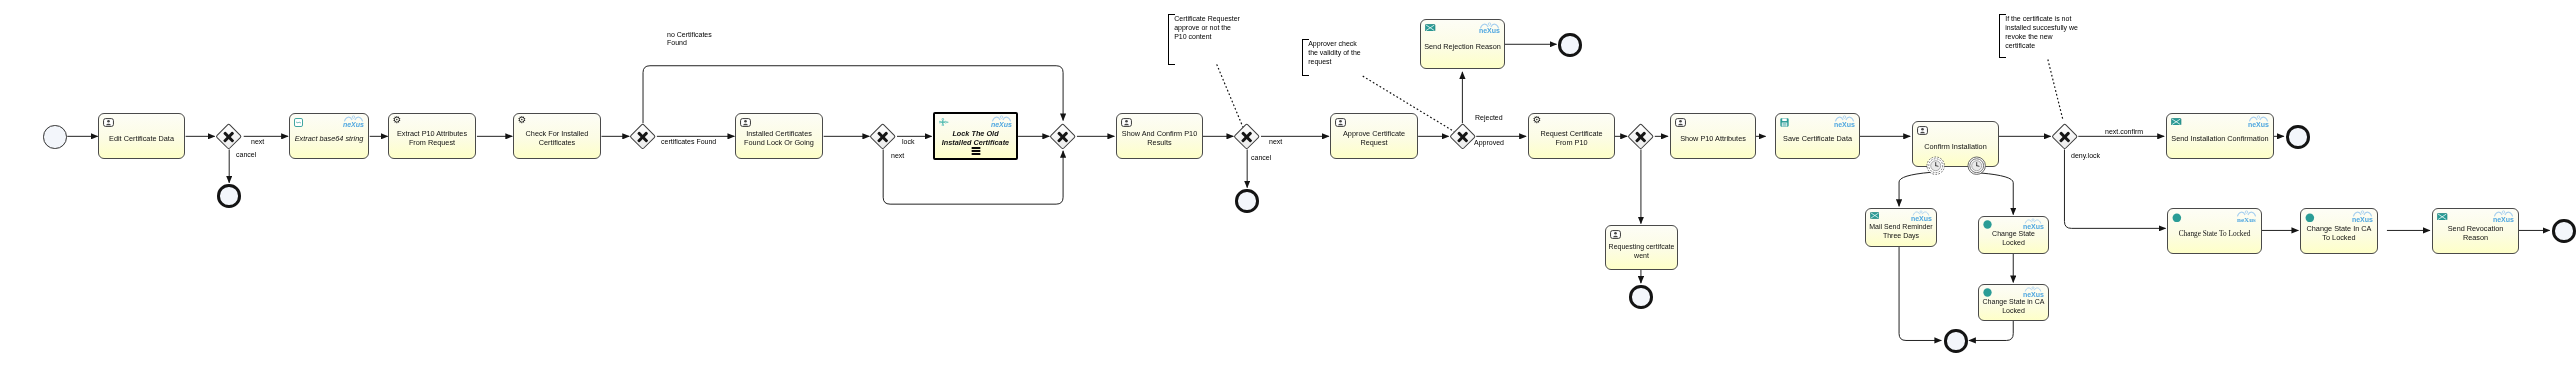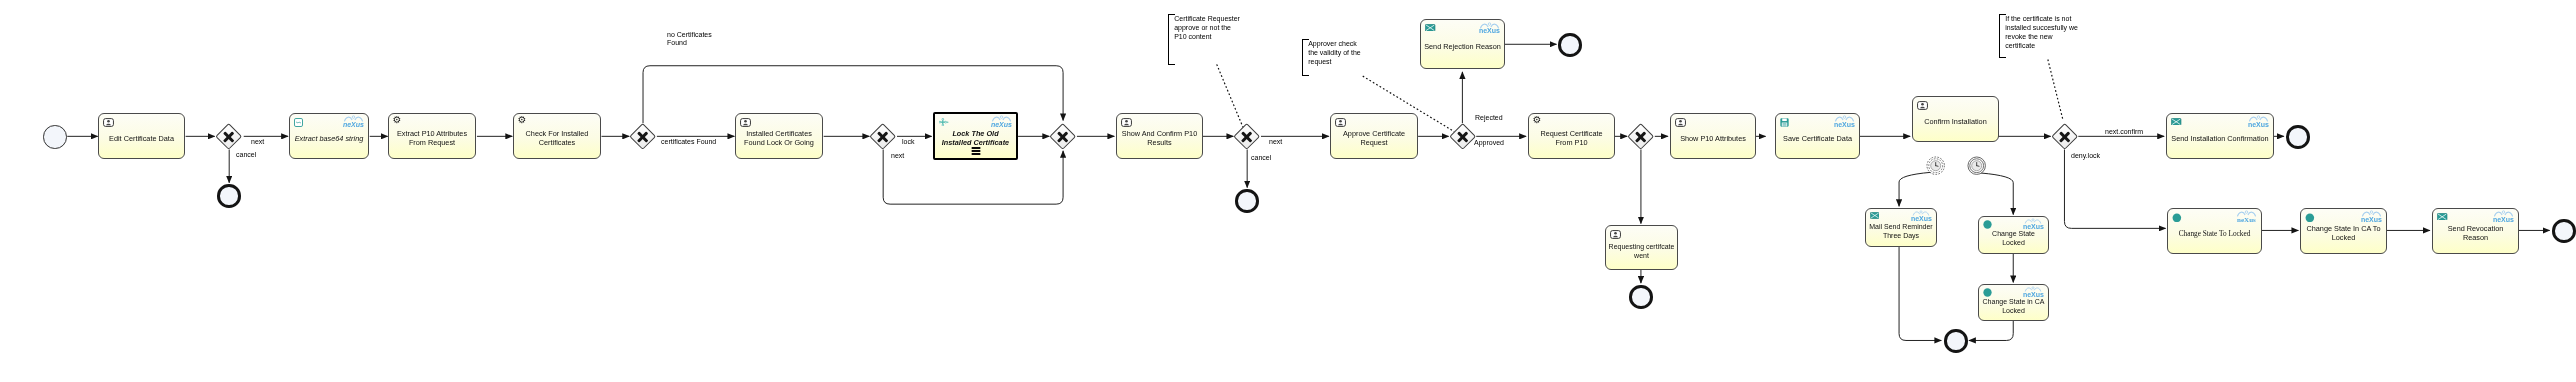--- a/index.html
+++ b/index.html
@@ -249,21 +249,21 @@
         <svg width="21" height="7" viewBox="0 0 30 10">
           <path d="M2,9 C4,2 10,1 13,7" fill="none" stroke="#a6cfef" stroke-width="1.5"></path>
           <path d="M28,9 C26,2 20,1 17,7" fill="none" stroke="#a6cfef" stroke-width="1.5"></path>
           <circle cx="15" cy="3" r="1.8" fill="none" stroke="#a6cfef" stroke-width="1.2"></circle>
         </svg>
         <span class="nx">neXus</span>
       </span>
   <span>Save Certificate Data</span>
 </div>
 
-<div class="task" style="left:1912px;top:96px;width:87px;">
+<div class="task" style="left:1912px;top:121px;width:87px;">
   <span class="ico"><svg width="11" height="9" viewBox="0 0 16 13">
           <rect x="0.8" y="0.8" width="14.4" height="11.4" rx="3" fill="#fff" stroke="#333" stroke-width="1.4"></rect>
           <circle cx="8" cy="4.6" r="1.9" fill="#444"></circle>
           <path d="M4.6,10.6 C4.6,7.6 11.4,7.6 11.4,10.6 Z" fill="#444"></path>
         </svg></span>
   <span>Confirm Installation</span>
 </div>
 
 <div class="timer" style="left:1926px;top:156px;">
   <svg width="19.4" height="19.4" viewBox="0 0 28 28">
@@ -352,21 +352,21 @@
         <svg width="21" height="7" viewBox="0 0 30 10">
           <path d="M2,9 C4,2 10,1 13,7" fill="none" stroke="#a6cfef" stroke-width="1.5"></path>
           <path d="M28,9 C26,2 20,1 17,7" fill="none" stroke="#a6cfef" stroke-width="1.5"></path>
           <circle cx="15" cy="3" r="1.8" fill="none" stroke="#a6cfef" stroke-width="1.2"></circle>
         </svg>
         <span class="nx">neXus</span>
       </span>
   <span>Change State To Locked</span>
 </div>
 
-<div class="task" style="left:2300px;top:208px;width:87px;">
+<div class="task" style="left:2300px;top:208px;width:78px;">
   <span class="ico"><svg width="9.7" height="9.7" viewBox="0 0 14 14">
           <circle cx="7" cy="7" r="6.2" fill="#2a9c96"></circle>
         </svg></span>
   <span class="nexus">
         <svg width="21" height="7" viewBox="0 0 30 10">
           <path d="M2,9 C4,2 10,1 13,7" fill="none" stroke="#a6cfef" stroke-width="1.5"></path>
           <path d="M28,9 C26,2 20,1 17,7" fill="none" stroke="#a6cfef" stroke-width="1.5"></path>
           <circle cx="15" cy="3" r="1.8" fill="none" stroke="#a6cfef" stroke-width="1.2"></circle>
         </svg>
         <span class="nx">neXus</span>

